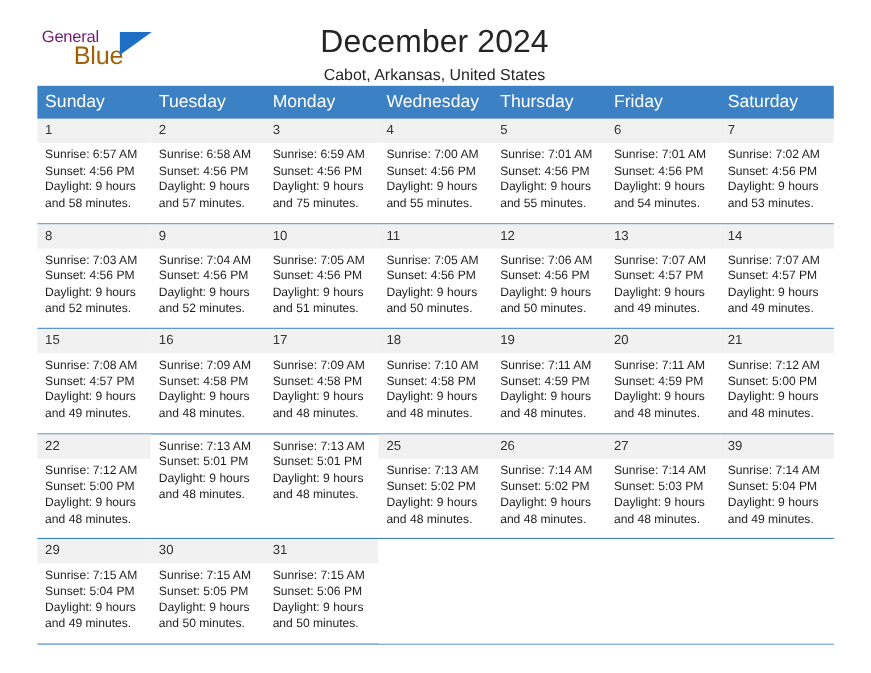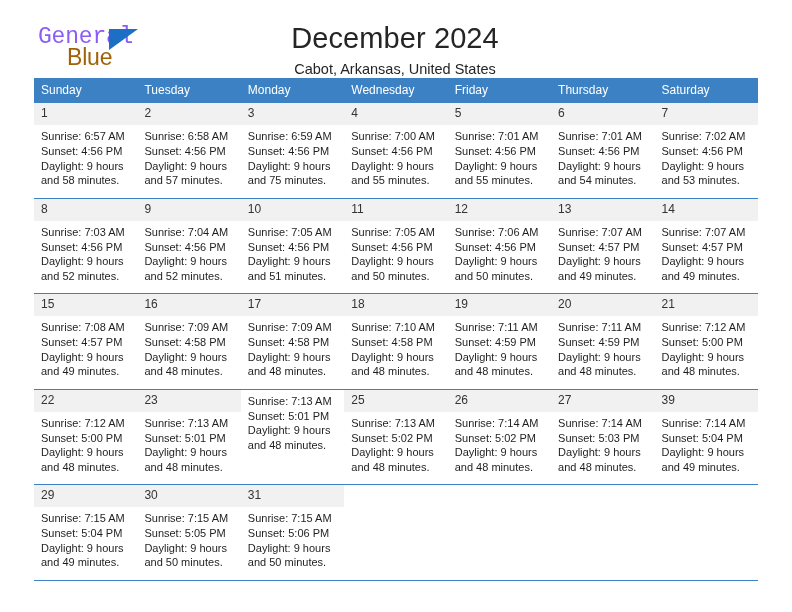--- a/index.html
+++ b/index.html
@@ -31,25 +31,24 @@
   }
   .logo {
     position: absolute;
     left: 4px;
     top: 26px;
     line-height: 1;
     user-select: none;
   }
   .logo-row1 {
     position: relative;
-    font-size: 23px;
-    color: #8b5cf6;
+    font-size: 15px;
+    color: #701a75;
     letter-spacing: -0.2px;
     display: inline-block;
-    font-family: Liberation Mono, monospace;
   }
   .logo-tri {
     position: absolute;
     left: 71px;
     top: 3px;
     width: 0;
     height: 0;
     border-left: 29px solid #1c6fc4;
     border-bottom: 21px solid transparent;
   }
@@ -84,21 +83,21 @@
     width: 724px;
   }
   .cal-head {
     display: flex;
     background: #3c81c4;
   }
   .cal-head .hcell {
     flex: 1 1 0;
     min-width: 0;
     color: #ffffff;
-    font-size: 12px;
+    font-size: 16px;
     padding: 5px 0 6px 7px;
     box-sizing: border-box;
     line-height: 1.2;
   }
   .week {
     display: flex;
     border-top: 1px solid #3c81c4;
   }
   .week:first-of-type {
     border-top: none;
@@ -158,22 +157,22 @@
 
   </div>
 
   <div class="calendar">
 
     <div class="cal-head">
       <div class="hcell">Sunday</div>
       <div class="hcell">Tuesday</div>
       <div class="hcell">Monday</div>
       <div class="hcell">Wednesday</div>
+      <div class="hcell">Thursday</div>
       <div class="hcell">Friday</div>
-      <div class="hcell">Thursday</div>
       <div class="hcell">Saturday</div>
     </div>
 
     <div id="weeks-container">
         <div class="week">
           <div class="daycell">
             <div class="daynum">1</div>
             <div class="lines">
               <div>Sunrise: 6:57 AM</div>
               <div>Sunset: 4:56 PM</div>
@@ -370,21 +369,20 @@
           <div class="daycell">
             <div class="daynum">22</div>
             <div class="lines">
               <div>Sunrise: 7:12 AM</div>
               <div>Sunset: 5:00 PM</div>
               <div>Daylight: 9 hours</div>
               <div>and 48 minutes.</div>
             </div>
           </div>
           <div class="daycell">
-            <div class="daynum">23</div>
             <div class="lines">
               <div>Sunrise: 7:13 AM</div>
               <div>Sunset: 5:01 PM</div>
               <div>Daylight: 9 hours</div>
               <div>and 48 minutes.</div>
             </div>
           </div>
           <div class="daycell">
             <div class="lines">
               <div>Sunrise: 7:13 AM</div>

